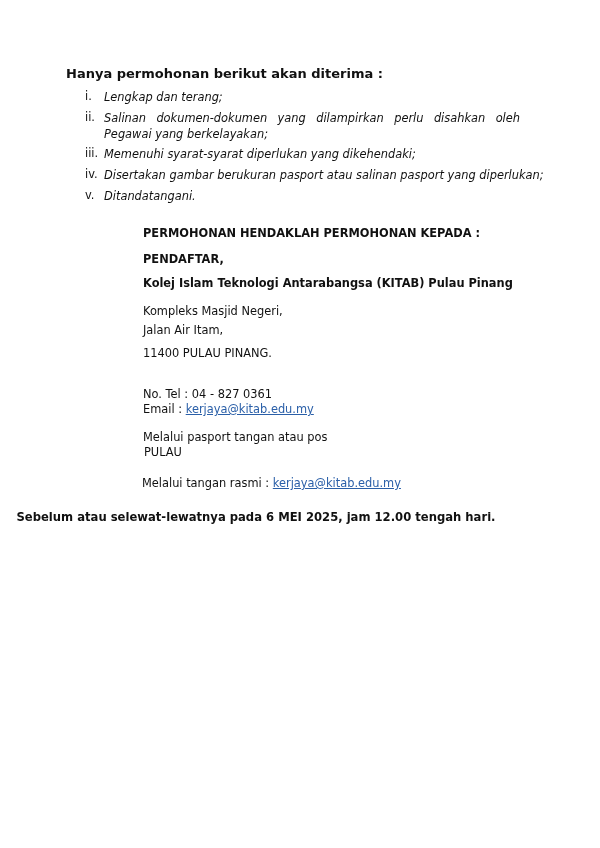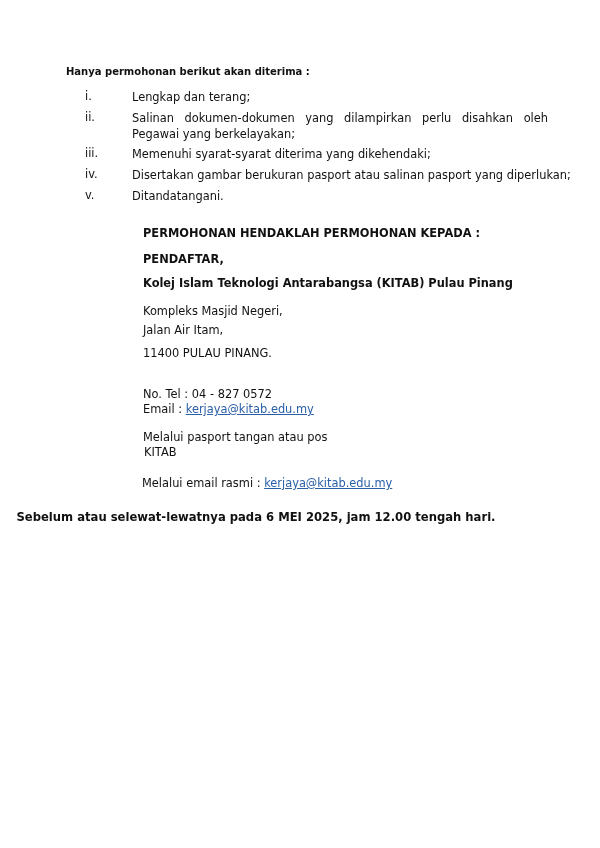--- a/index.html
+++ b/index.html
@@ -3,23 +3,23 @@
   <meta charset="utf-8">
   <style>
     html, body { margin: 0; padding: 0; background: #ffffff; }
     body {
       width: 600px; height: 848px; position: relative; overflow: hidden;
       font-family: "DejaVu Sans", sans-serif; color: #111111;
       font-size: 11.4px;
     }
     .abs { position: absolute; white-space: nowrap; }
     .bold { font-weight: bold; }
-    .heading { left: 66px; top: 66px; font-size: 10px; }
+    .heading { left: 66px; top: 66px; font-size: 13px; }
     .numeral { position: absolute; left: 85px; }
-    .item-text { position: absolute; left: 132px; width: 416px; line-height: 16px; text-align: justify; }
+    .item-text { position: absolute; left: 104px; width: 416px; line-height: 16px; text-align: justify; font-style: italic; }
     .item-text.single { white-space: nowrap; }
     .addr { left: 143px; }
     a.link { color: #2a5fa8; }
     .deadline { left: 0; width: 512px; text-align: center; top: 510px; font-size: 11.6px; }
   </style>
 </head>
 <body>
 
 <div>
 
@@ -29,48 +29,48 @@
     <div>
       <span class="numeral" style="top:89px">i.</span>
       <span class="item-text single" style="top:89px">Lengkap dan terang;</span>
     </div>
     <div>
       <span class="numeral" style="top:110px">ii.</span>
       <span class="item-text" style="top:110px; text-align-last:left;">Salinan dokumen-dokumen yang dilampirkan perlu disahkan oleh Pegawai yang berkelayakan;</span>
     </div>
     <div>
       <span class="numeral" style="top:146px">iii.</span>
-      <span class="item-text single" style="top:146px">Memenuhi syarat-syarat diterima yang dikehendaki;</span>
+      <span class="item-text single" style="top:146px">Memenuhi syarat-syarat diperlukan yang dikehendaki;</span>
     </div>
     <div>
       <span class="numeral" style="top:167px">iv.</span>
       <span class="item-text single" style="top:167px">Disertakan gambar berukuran pasport atau salinan pasport yang diperlukan;</span>
     </div>
     <div>
       <span class="numeral" style="top:188px">v.</span>
       <span class="item-text single" style="top:188px">Ditandatangani.</span>
     </div>
   </div>
 
   <div>
     <div class="abs addr bold" style="top:226px">PERMOHONAN HENDAKLAH PERMOHONAN KEPADA :</div>
     <div class="abs addr bold" style="top:252px">PENDAFTAR,</div>
     <div class="abs addr bold" style="top:276px">Kolej Islam Teknologi Antarabangsa (KITAB) Pulau Pinang</div>
     <div class="abs addr" style="top:304px">Kompleks Masjid Negeri,</div>
     <div class="abs addr" style="top:323px">Jalan Air Itam,</div>
     <div class="abs addr" style="top:346px">11400 PULAU PINANG.</div>
 
-    <div class="abs addr" style="top:387px">No. Tel : 04 - 827 0572</div>
+    <div class="abs addr" style="top:387px">No. Tel : 04 - 827 0361</div>
     <div class="abs addr" style="top:402px">
       <span>Email : </span><a class="link" href="#">kerjaya@kitab.edu.my</a>
     </div>
 
     <div class="abs addr" style="top:430px">Melalui pasport tangan atau pos</div>
-    <div class="abs addr" style="top:445px; left:144px">KITAB</div>
+    <div class="abs addr" style="top:445px; left:144px">PULAU</div>
 
     <div class="abs" style="top:476px; left:142px">
-      <span>Melalui email rasmi : </span><a class="link" href="#">kerjaya@kitab.edu.my</a>
+      <span>Melalui tangan rasmi : </span><a class="link" href="#">kerjaya@kitab.edu.my</a>
     </div>
   </div>
 
   <div class="abs bold deadline">Sebelum atau selewat-lewatnya pada 6 MEI 2025, jam 12.00 tengah hari.</div>
 
 </div>
 
 </body></html>

